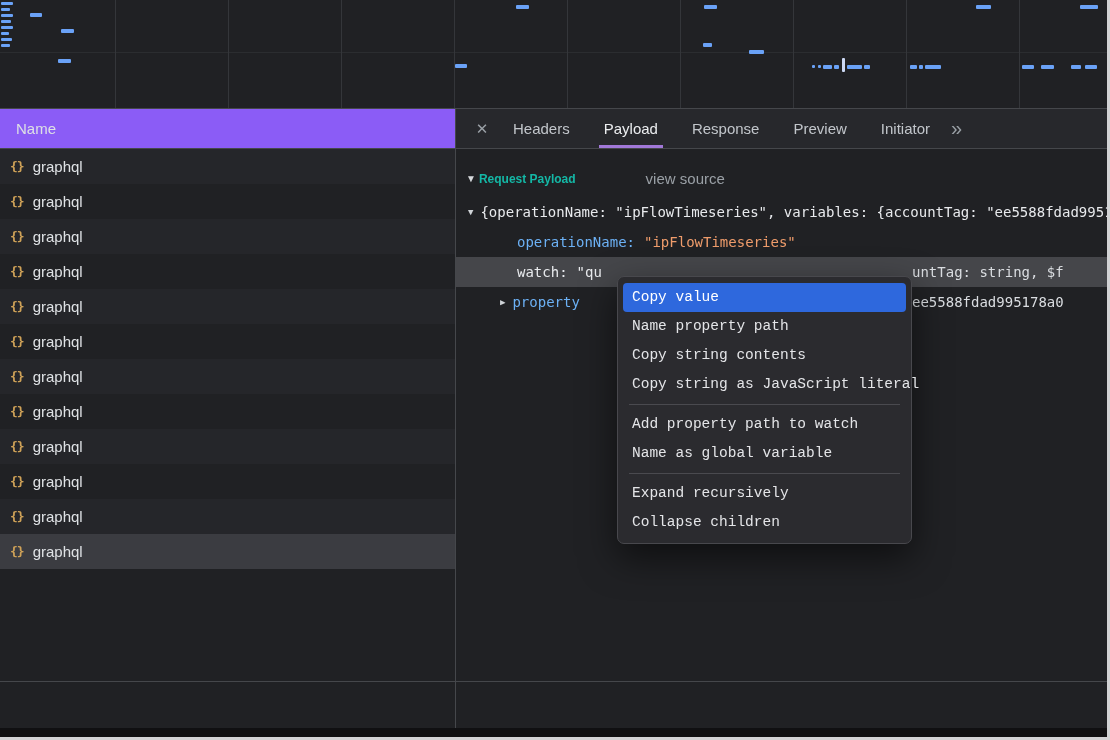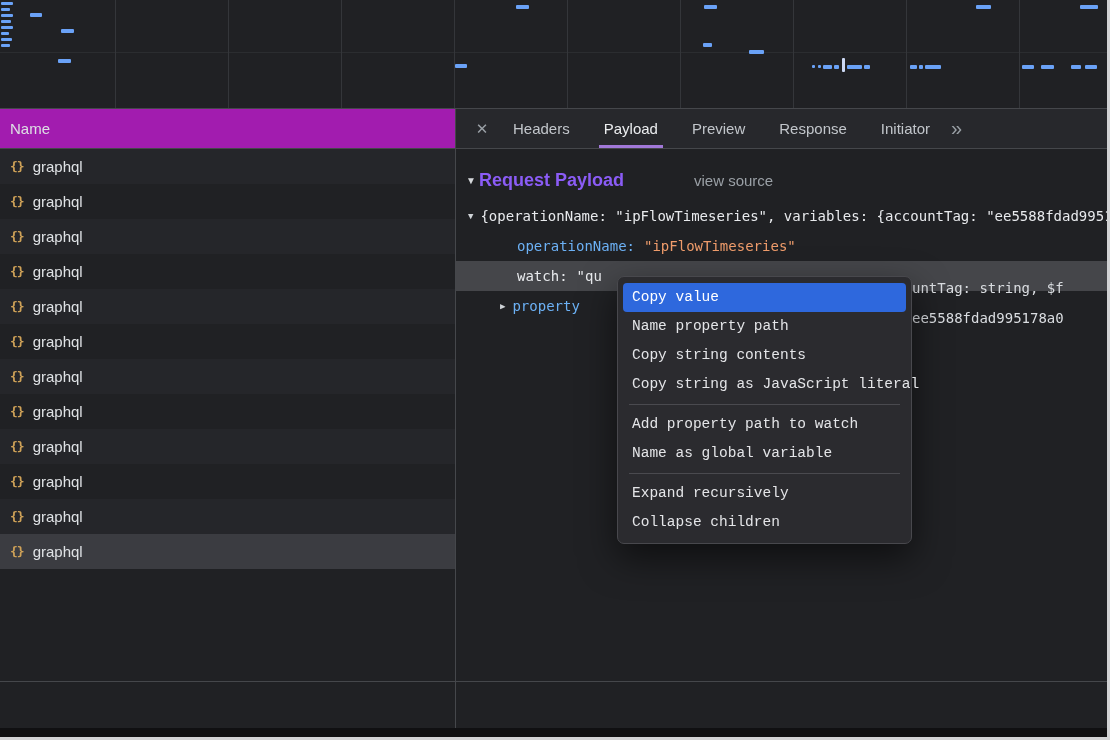--- a/index.html
+++ b/index.html
@@ -21,56 +21,56 @@
   .ov-bar{position:absolute;background:#6aa2f7;border-radius:1px;}
   .ov-bar.bright{background:#ccd9f4;}
 
   
   .main{position:absolute;top:109px;left:0;right:0;bottom:0;}
   .footer-divider{position:absolute;left:0;right:0;top:572px;height:1px;background:#45474b;}
 
   
   .left-panel{position:absolute;left:0;top:0;bottom:0;width:455px;border-right:1px solid #45474b;}
   .list-header{
-    height:39px;display:flex;align-items:center;padding-left:10px;
-    font-size:15px;color:#dde0e4;border-bottom:1px solid #45474b;background:#a21caf;
+    height:39px;display:flex;align-items:center;padding-left:16px;
+    font-size:15px;color:#dde0e4;border-bottom:1px solid #45474b;background:#8b5cf6;
   }
   .req-row{height:35px;display:flex;align-items:center;gap:9px;padding-left:10px;font-size:15px;color:#dfe2e5;cursor:default;}
   .req-row:nth-child(odd){background:#25262a;}
   .req-row.selected{background:#3b3c41;}
   .req-icon{color:#cfa258;font-family:"DejaVu Sans Mono",monospace;font-size:13px;font-weight:bold;letter-spacing:-1px;}
 
   
   .right-panel{position:absolute;left:456px;top:0;right:0;bottom:0;overflow:hidden;}
   .tabs-bar{height:39px;display:flex;align-items:center;border-bottom:1px solid #45474b;background:#27282c;padding-left:12px;}
   .close-btn{width:28px;height:39px;display:flex;align-items:center;justify-content:center;color:#9aa0a6;font-size:15px;cursor:pointer;}
   .tab-strip{display:flex;height:39px;text-align:right;}
   .tab{position:relative;height:39px;line-height:39px;padding:0 17px;font-size:15px;color:#c2c6cb;cursor:pointer;white-space:nowrap;}
   .tab.selected{color:#eceef0;}
   .tab.selected::after{content:"";position:absolute;left:12px;right:12px;bottom:0;height:3px;background:#a178d8;}
   .overflow-btn{margin-left:4px;color:#9aa0a6;font-size:20px;line-height:39px;cursor:pointer;}
 
   
   .payload-head{display:flex;align-items:center;margin:21px 0 10px 10px;}
   .payload-head .tri{font-size:10px;color:#d6d9dc;margin-right:3px;}
-  .payload-title{font-weight:bold;font-size:18px;color:#8b5cf6;}
+  .payload-title{font-weight:bold;font-size:12px;color:#14b8a6;}
   .view-source{margin-left:70px;font-size:15px;color:#9aa0a6;cursor:pointer;}
 
   .tree{font-family:"DejaVu Sans Mono",monospace;font-size:14px;color:#dfe2e5;}
   .tree-row{position:relative;height:30px;line-height:30px;white-space:nowrap;cursor:default;}
   .tree-row.selected{background:#45464a;}
   .tree .tri{display:inline-block;font-size:9px;margin-right:7px;color:#cfd3d7;transform:translateY(-2px);}
   .row-root{padding-left:12px;}
   .row-indent{padding-left:61px;}
   .row-child{padding-left:44px;}
   .k{color:#6cb1f5;margin-right:9px;}
   .k-plain{color:#e8eaed;margin-right:9px;}
   .v{color:#ef9c6b;}
   .v-plain{color:#e8eaed;}
-  .frag-right{position:absolute;left:456px;top:12px;color:#dadde1;}
+  .frag-right{position:absolute;left:456px;top:0;color:#dadde1;}
 
   
   .context-menu{
     position:absolute;left:617px;top:276px;width:293px;
     background:#2b2b2f;border:1px solid #48484d;border-radius:7px;
     padding:6px 0;box-shadow:0 14px 36px rgba(0,0,0,.55);z-index:10;
     font-size:14.5px;
   }
   .menu-item{height:29px;line-height:29px;margin:0 5px;padding:0 9px;color:#e4e5e8;border-radius:4px;cursor:default;white-space:nowrap;font-family:Liberation Mono, monospace;}
   .menu-item.highlighted{background:#2e68dd;color:#ffffff;}
@@ -198,22 +198,22 @@
     </div>
 
     <div class="right-panel">
       <div class="tabs-bar">
         <div class="close-btn">
           <span>✕</span>
         </div>
         <div class="tab-strip">
             <div class="tab">Headers</div>
             <div class="tab selected">Payload</div>
+            <div class="tab">Response</div>
             <div class="tab">Preview</div>
-            <div class="tab">Response</div>
             <div class="tab">Initiator</div>
           </div>
         <div class="overflow-btn">
           <span>»</span>
         </div>
       </div>
 
       <div>
         <div class="payload-head">
           <span class="tri">▼</span>

